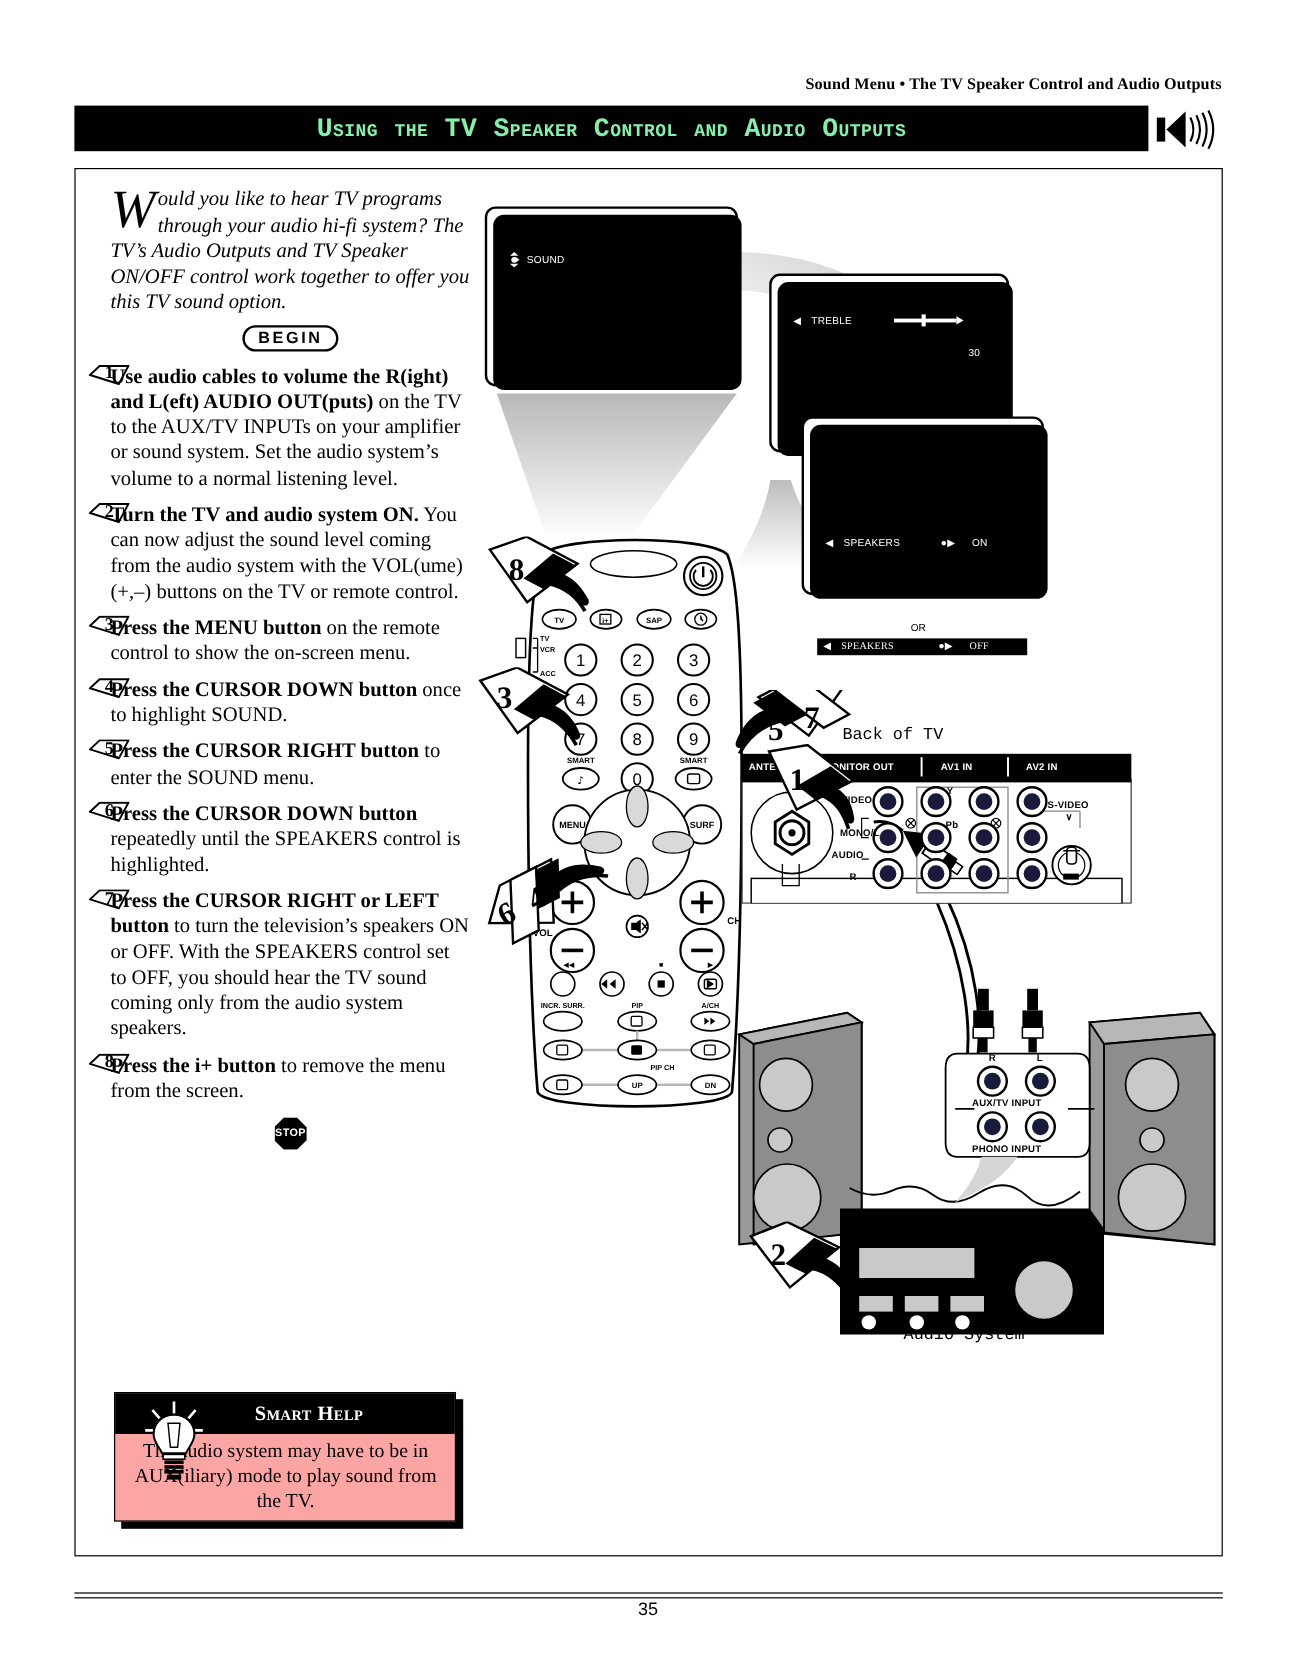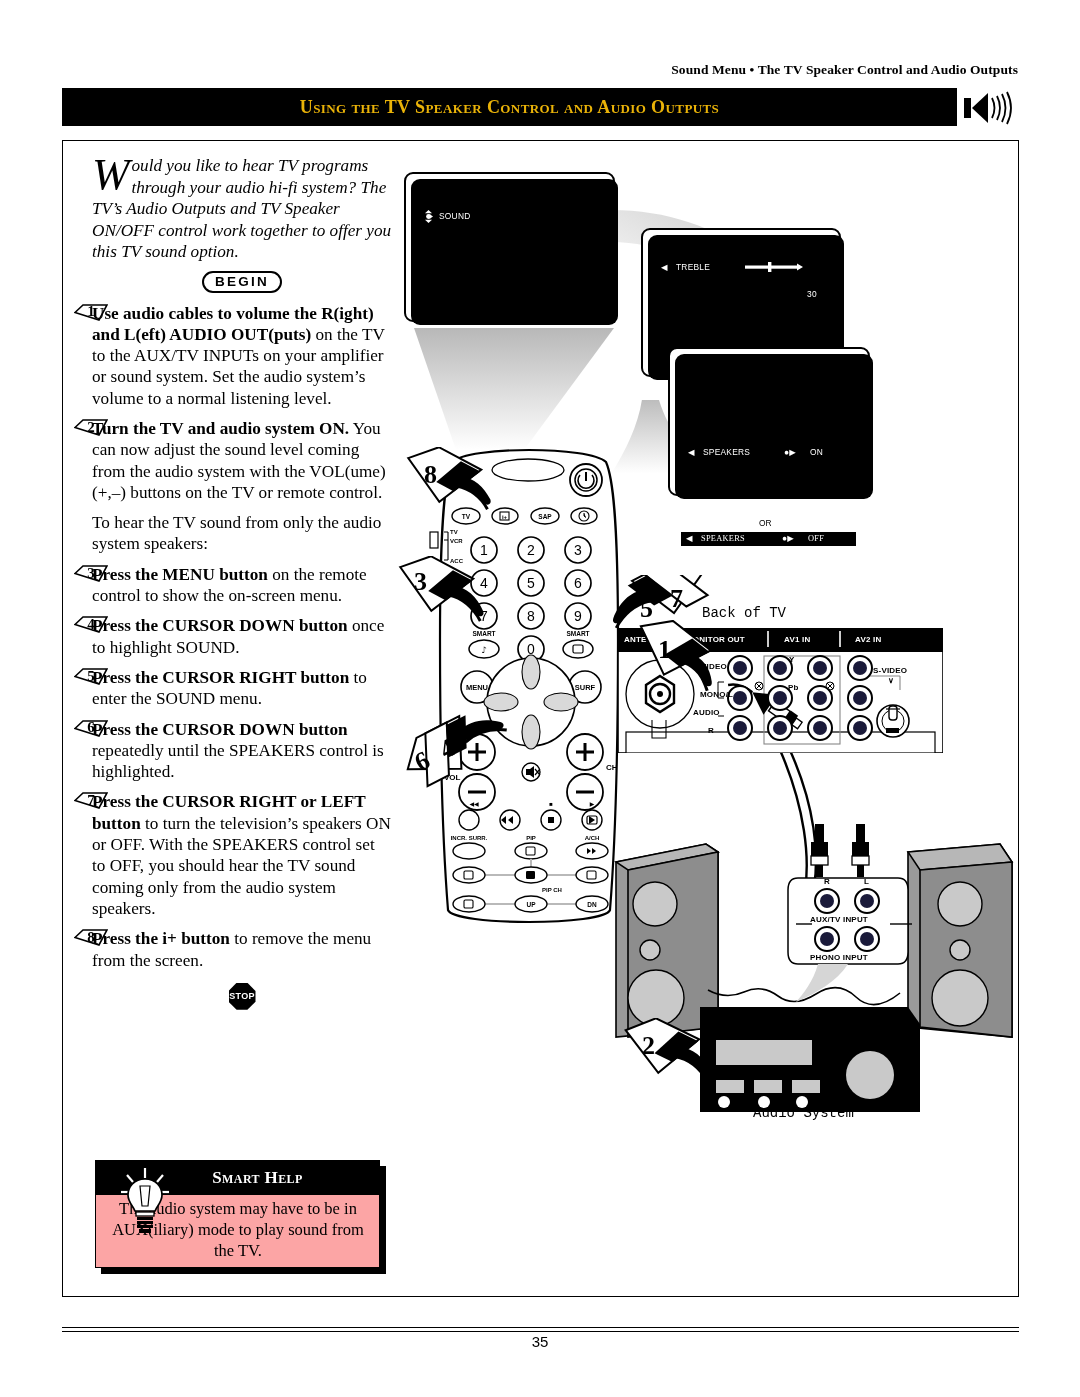--- a/index.html
+++ b/index.html
@@ -5,22 +5,22 @@
   html,body{margin:0;padding:0;background:#fff;}
   body{width:1080px;height:1397px;position:relative;overflow:hidden;
        font-family:"Liberation Serif",serif;color:#000;}
 
   
   .running-head{position:absolute;right:62px;top:62px;font-size:13.5px;font-weight:bold;
                 letter-spacing:.1px;white-space:nowrap;}
   .title-bar{position:absolute;left:62px;top:88px;width:895px;height:38px;background:#000;}
   .title-bar .t{position:absolute;left:0;top:0;width:100%;height:100%;
                 display:flex;align-items:center;justify-content:center;
-                color:#eab308;font-size:18px;letter-spacing:.4px;white-space:nowrap;
-                font-variant:small-caps;font-weight:bold;}
+                color:#86efac;font-size:22px;letter-spacing:.4px;white-space:nowrap;
+                font-variant:small-caps;font-weight:bold;font-family:Liberation Mono, monospace;}
   .spk-ico{position:absolute;left:962px;top:90px;width:56px;height:36px;}
 
   
   .frame{position:absolute;left:62px;top:140px;width:957px;height:1157px;
          border:1.6px solid #000;box-sizing:border-box;}
   .footer-rule{position:absolute;left:62px;top:1327px;width:957px;height:0;
                border-top:1.3px solid #000;}
   .footer-rule2{position:absolute;left:62px;top:1331px;width:957px;height:0;
                 border-top:1.3px solid #000;}
   .pageno{position:absolute;left:0;top:1333px;width:1080px;text-align:center;
@@ -140,21 +140,20 @@
   <div class="step">
     <span class="num">
       <svg width="34" height="17" viewBox="0 0 34 17">
           <polygon points="1,8.5 9,1 33,1 25,16 1,8.5" fill="none" stroke="#000" stroke-width="1.6"></polygon>
         </svg>
       <span>2</span>
     </span>
     <span class="body"><b>Turn the TV and audio system ON.</b> You can now adjust the sound level coming from the audio system with the VOL(ume) (+,–) buttons on the TV or remote control.</span>
   </div>
 
-  <div class="plain">To hear the TV sound from only the audio system speakers:</div>
 
   <div class="step">
     <span class="num">
       <svg width="34" height="17" viewBox="0 0 34 17">
           <polygon points="1,8.5 9,1 33,1 25,16 1,8.5" fill="none" stroke="#000" stroke-width="1.6"></polygon>
         </svg>
       <span>3</span>
     </span>
     <span class="body"><b>Press the MENU button</b> on the remote control to show the on-screen menu.</span>
   </div>

